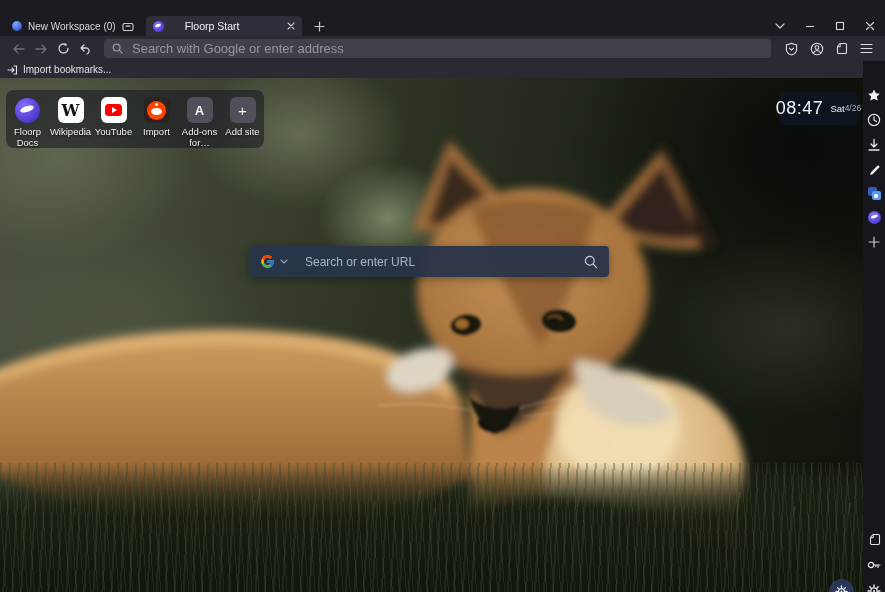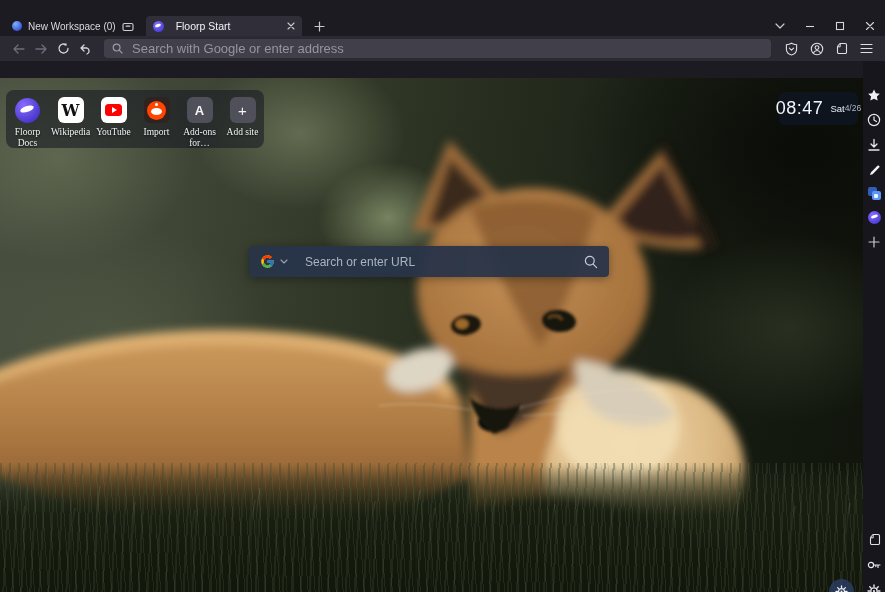--- a/index.html
+++ b/index.html
@@ -8,21 +8,21 @@
   .window{position:relative;width:885px;height:592px;background:#1c1b22;margin-top:16px;}
 
   
   .tabbar{position:absolute;top:0;left:0;right:0;height:20px;background:#1c1b22;
           display:flex;align-items:center;padding-left:12px;box-sizing:border-box;}
   .ws-chip{display:flex;align-items:center;gap:6px;color:#d8d8de;font-size:10px;cursor:default;}
   .ws-globe{width:10px;height:10px;border-radius:50%;
             background:radial-gradient(circle at 35% 30%,#7fb0ff,#3b5bd6 70%);}
   .icon-btn{display:flex;align-items:center;justify-content:center;}
   .tab{margin-left:12px;height:20px;width:156px;background:#2f2e39;border-radius:4px 4px 0 0;
-       display:flex;align-items:center;gap:12px;padding:0 7px;box-sizing:border-box;}
+       display:flex;align-items:center;gap:21px;padding:0 7px;box-sizing:border-box;}
   .tab-title{flex:1;font-size:10.5px;color:#f2f2f6;white-space:nowrap;overflow:hidden;}
   .favicon-floorp{width:11px;height:11px;border-radius:50%;position:relative;
       background:radial-gradient(circle at 35% 30%,#8a6bff,#4b3fd6 75%);}
   .favicon-floorp::after{content:"";position:absolute;left:2.5px;top:3px;width:6px;height:3px;
       border-radius:3px/1.5px;background:#fff;transform:rotate(-18deg);}
   .newtab-plus{margin-left:12px;}
   .tab-spacer{flex:1;}
   .win-ctrl{width:30px;height:20px;display:flex;align-items:center;justify-content:center;}
   svg.ic{display:block;}
 
@@ -78,21 +78,21 @@
       repeating-linear-gradient(93deg, rgba(58,70,46,0.35) 0 2px, transparent 2px 9px),
       linear-gradient(to bottom, rgba(26,32,18,0) 0%, rgba(22,28,15,0.8) 40%, #11160c 100%);}
 
   
   .shortcuts{position:absolute;left:6px;top:12px;width:258px;height:58px;border-radius:8px;
       background:rgba(23,25,34,0.58);display:flex;padding-top:7px;box-sizing:border-box;}
   .tile{width:43px;display:flex;flex-direction:column;align-items:center;}
   .tile-icon{width:26px;height:26px;border-radius:6px;display:flex;align-items:center;
       justify-content:center;flex:0 0 auto;}
   .tile-label{margin-top:4px;width:46px;text-align:center;font-size:9.5px;line-height:1.15;
-      color:#f2f2f6;text-shadow:0 1px 2px rgba(0,0,0,0.7);word-break:break-word;font-family:Liberation Serif, serif;}
+      color:#f2f2f6;text-shadow:0 1px 2px rgba(0,0,0,0.7);word-break:break-word;}
   .ti-floorp{background:radial-gradient(circle at 35% 30%,#8a6bff,#4534c8 78%);border-radius:50%;
       width:25px;height:25px;position:relative;}
   .ti-floorp::after{content:"";position:absolute;left:5px;top:8px;width:14px;height:6px;
       border-radius:7px/3px;background:#fff;transform:rotate(-18deg);}
   .ti-wiki{background:#fff;color:#111;font-family:"DejaVu Serif",serif;font-weight:bold;font-size:16px;}
   .ti-yt{background:#fff;}
   .ti-yt .yt-body{width:17px;height:12px;border-radius:3.5px;background:#f00;display:flex;
       align-items:center;justify-content:center;}
   .ti-yt .yt-tri{width:0;height:0;border-left:5px solid #fff;border-top:3.2px solid transparent;
       border-bottom:3.2px solid transparent;margin-left:1px;}
@@ -229,20 +229,29 @@
           </svg>
       </span>
       <span class="navbtn">
         <svg class="ic" width="13" height="11" viewBox="0 0 13 11">
             <path d="M1 1.5 H12 M1 5.5 H12 M1 9.5 H12" stroke="#dfdfe5" stroke-width="1.2" stroke-linecap="round"></path>
           </svg>
       </span>
     </div>
   </div>
 
+  <div class="bookmarksbar">
+    <div class="bm-item">
+      <svg class="ic" width="11" height="10" viewBox="0 0 11 10">
+          <path d="M6.5 1 H9.5 V9 H6.5" fill="none" stroke="#e2e2e8" stroke-width="1.1"></path>
+          <path d="M1 5 H7 M5 3 L7 5 L5 7" fill="none" stroke="#e2e2e8" stroke-width="1.1" stroke-linecap="round" stroke-linejoin="round"></path>
+        </svg>
+      <span>Import bookmarks...</span>
+    </div>
+  </div>
 
   <div class="sidebar">
     <span class="sb-btn">
       <svg class="ic" width="14" height="14" viewBox="0 0 16 15">
           <path d="M8 1.3 L10.1 5.5 L14.7 6.1 L11.3 9.3 L12.2 13.9 L8 11.7 L3.8 13.9 L4.7 9.3 L1.3 6.1 L5.9 5.5 Z" fill="#f0f0f4"></path>
         </svg>
     </span>
     <span class="sb-btn">
       <svg class="ic" width="14" height="14" viewBox="0 0 14 14">
           <circle cx="7" cy="7" r="5.6" fill="none" stroke="#e8e8ec" stroke-width="1.2"></circle>

